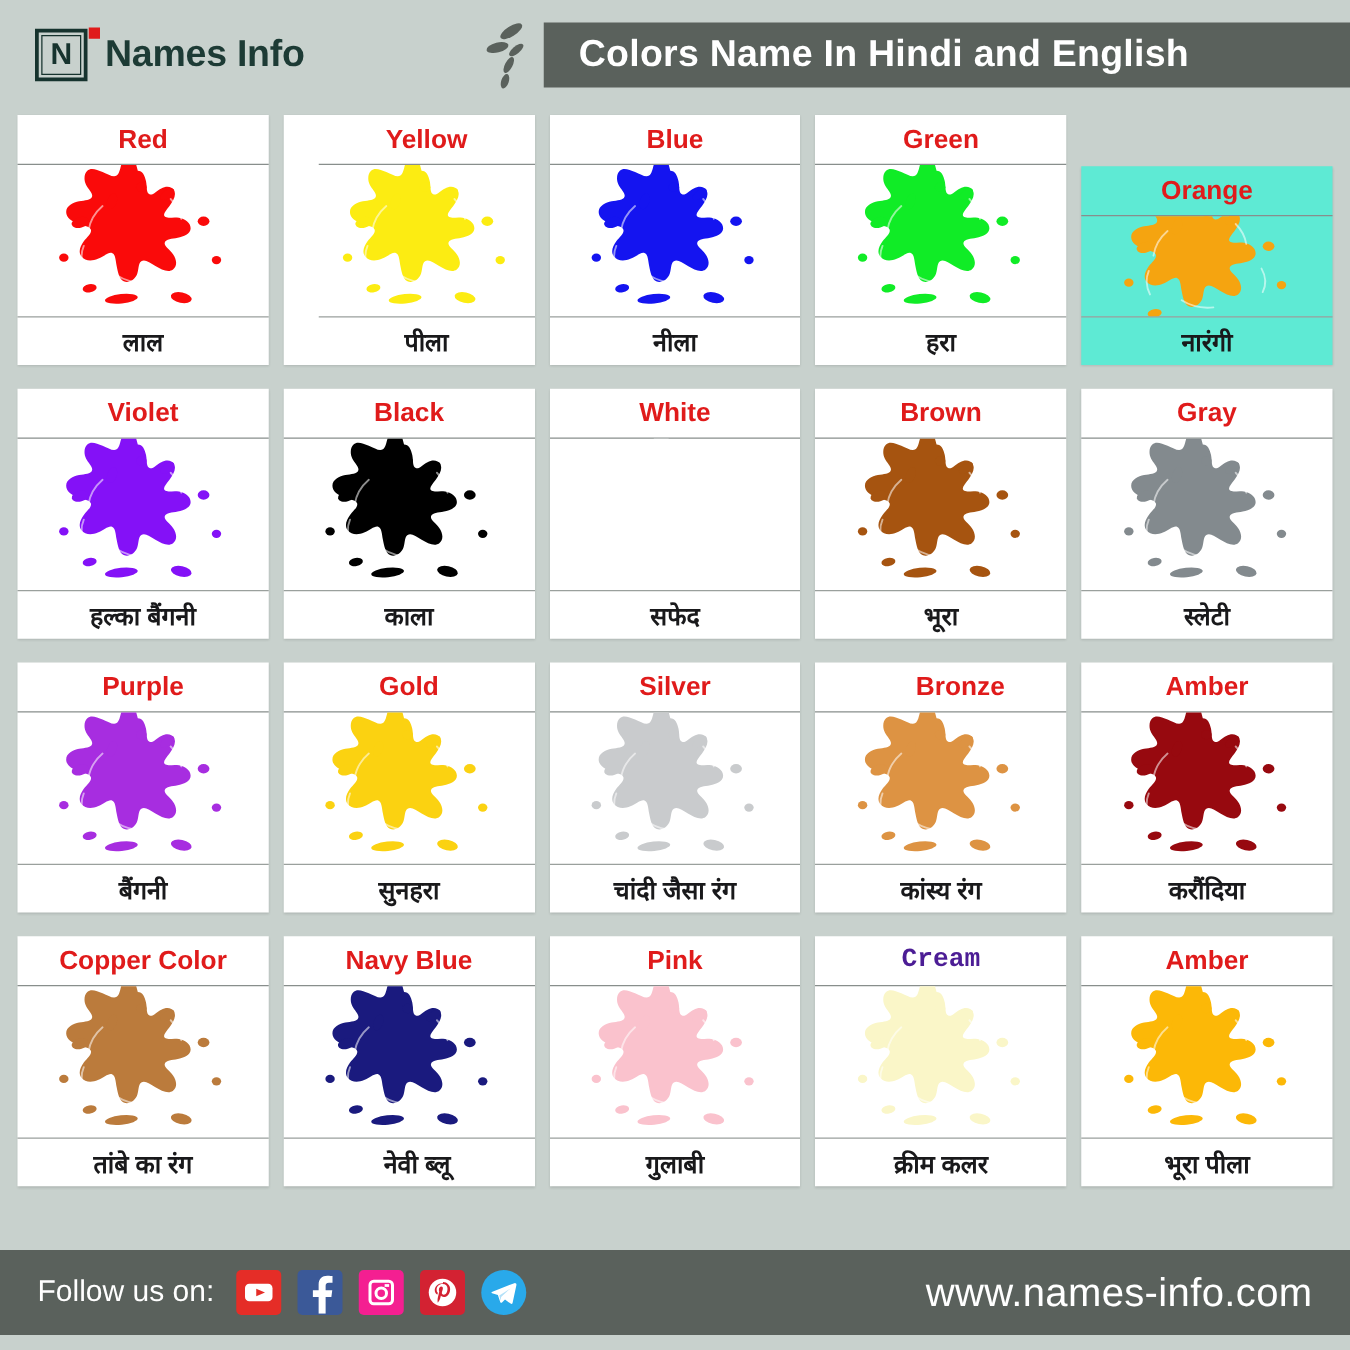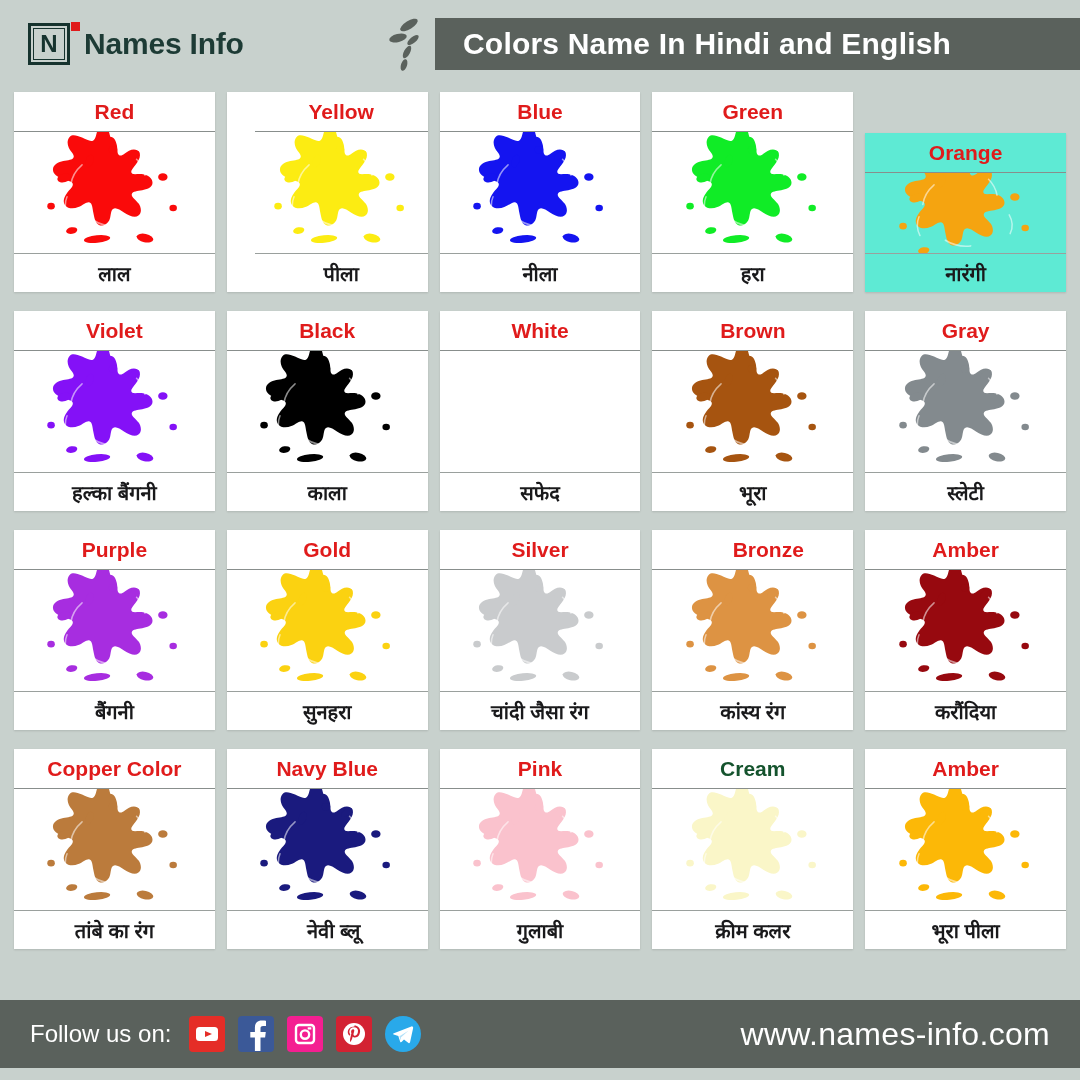--- a/index.html
+++ b/index.html
@@ -691,21 +691,21 @@
             <path d="M104 30c5 5 8 11 9 17" fill="none" stroke="#ffffff" stroke-opacity="0.55" stroke-width="1.6" stroke-linecap="round"></path>
             <path d="M30 70c-3 7-2 14 1 20" fill="none" stroke="#ffffff" stroke-opacity="0.55" stroke-width="1.6" stroke-linecap="round"></path>
             <path d="M126 68c4 7 4 14 1 20" fill="none" stroke="#ffffff" stroke-opacity="0.55" stroke-width="1.6" stroke-linecap="round"></path>
             <path d="M58 95c8 5 18 7 27 6" fill="none" stroke="#ffffff" stroke-opacity="0.55" stroke-width="1.6" stroke-linecap="round"></path>
           </g>
         </svg>
       </div>
       <div class="card-hindi" style="color: rgb(25, 25, 27);">गुलाबी</div>
     </div>
     <div class="card" style="background: rgb(255, 255, 255);">
-      <div class="card-title" style="color: #14532d;">Cream</div>
+      <div class="card-title" style="color: #4c1d95; font-family: Liberation Mono, monospace;">Cream</div>
       <div class="card-swatch">
         <svg viewBox="0 0 160 132">
           <g>
             <path d="M76 6c4 0 6 4 7 9 1 5 0 10 3 11 3 1 6-3 10-5 4-2 9-2 11 2 2 4-1 9-4 13-3 4-6 7-4 9 2 2 7 0 12 1 5 1 10 4 10 9 0 5-6 7-11 8-5 1-10 1-11 4-1 3 4 6 7 10 3 4 4 10 0 13-4 3-10 0-15-3-5-3-9-6-12-4-3 2-2 8-4 12-2 4-7 7-11 5-4-2-5-8-6-13-1-5-1-10-4-11-3-1-7 3-12 5-5 2-11 2-14-2-3-4-1-9 2-13 3-4 7-7 6-10-1-3-6-3-11-5-5-2-10-5-10-10 0-5 6-8 11-9 5-1 10-1 11-4 1-3-3-6-5-10-2-4-2-9 1-12 3-3 8-1 13 1 5 2 9 5 12 3 3-2 3-8 5-12 2-4 5-7 9-7z" fill="#faf6c8"></path>
             <ellipse cx="79" cy="20" rx="4.5" ry="4" fill="#faf6c8"></ellipse>
             <ellipse cx="101" cy="26" rx="7" ry="3.5" fill="#faf6c8" transform="rotate(-35 101 26)"></ellipse>
             <ellipse cx="54" cy="32" rx="4" ry="7" fill="#faf6c8" transform="rotate(20 54 32)"></ellipse>
             <ellipse cx="27" cy="50" rx="7.5" ry="4.5" fill="#faf6c8" transform="rotate(-15 27 50)"></ellipse>
             <ellipse cx="132" cy="49" rx="5" ry="4" fill="#faf6c8"></ellipse>
             <ellipse cx="13" cy="80" rx="4" ry="3.5" fill="#faf6c8"></ellipse>

